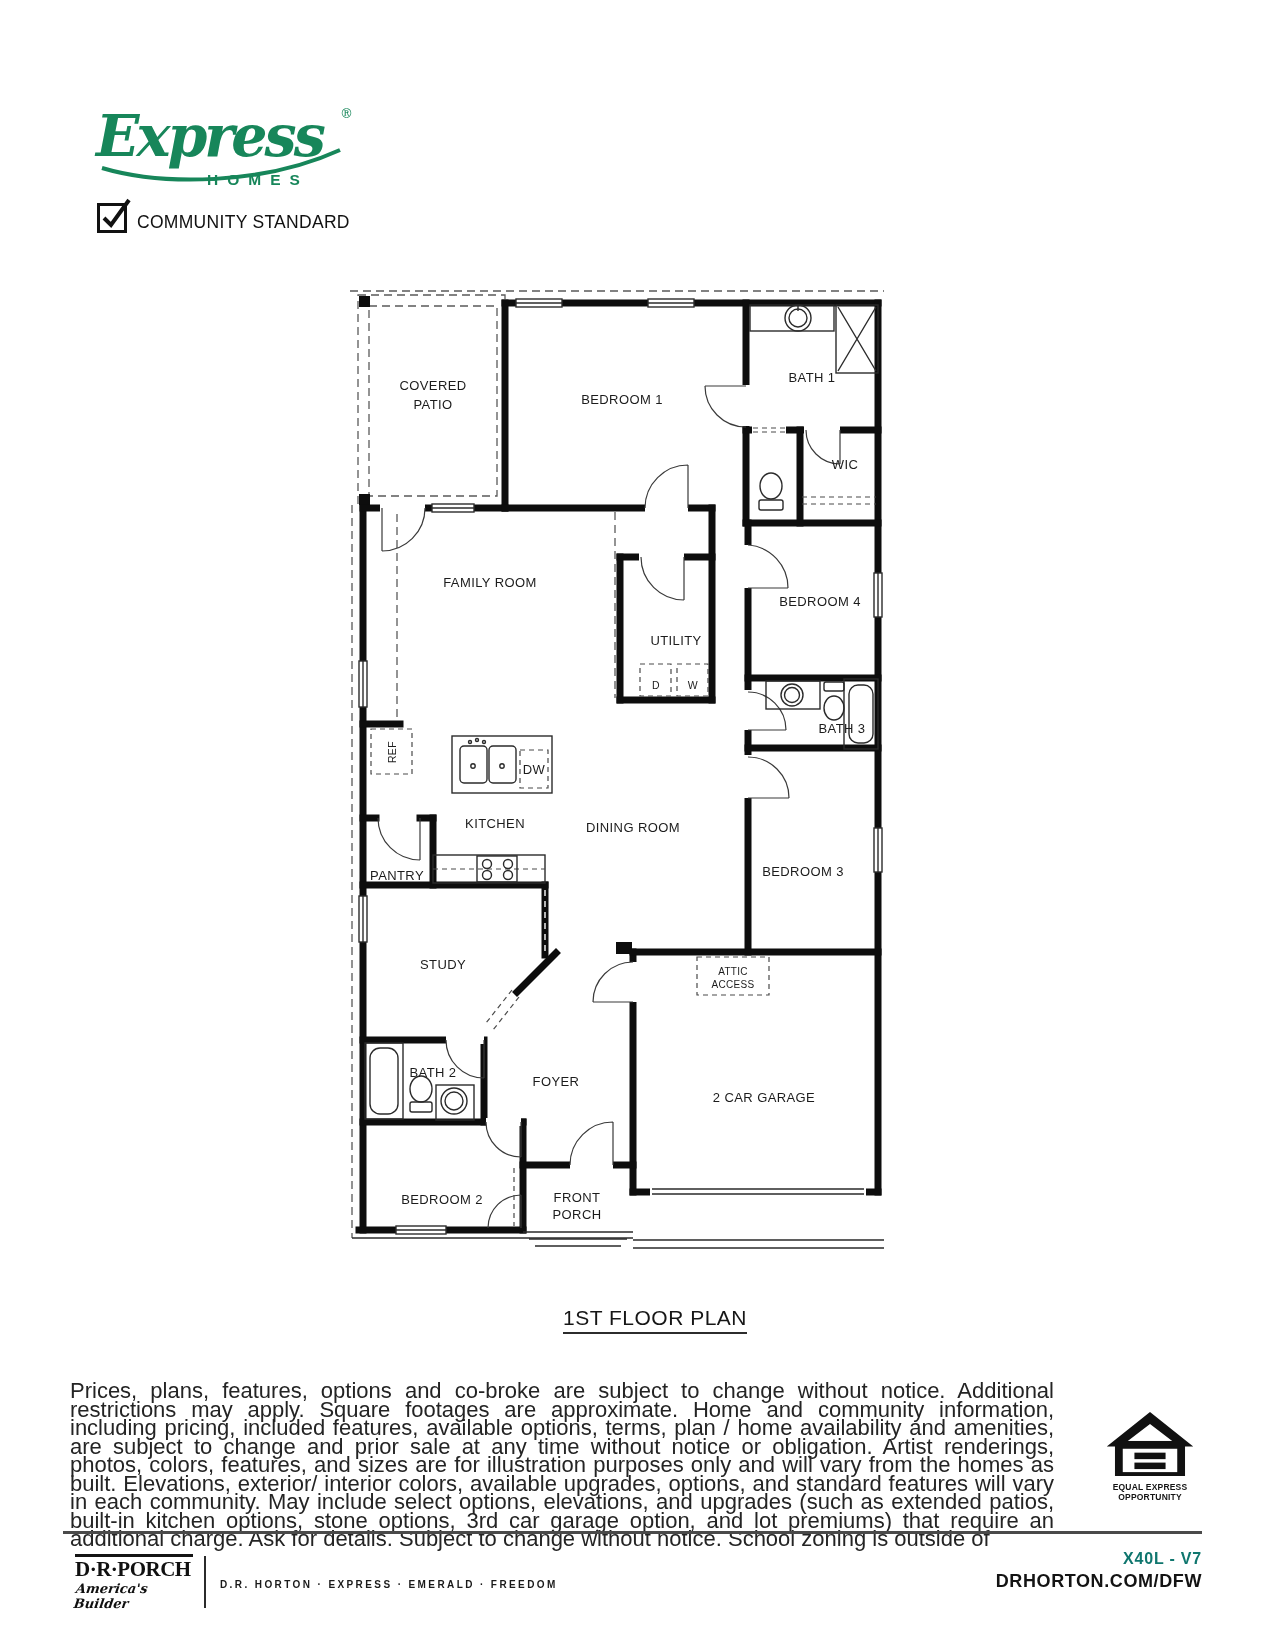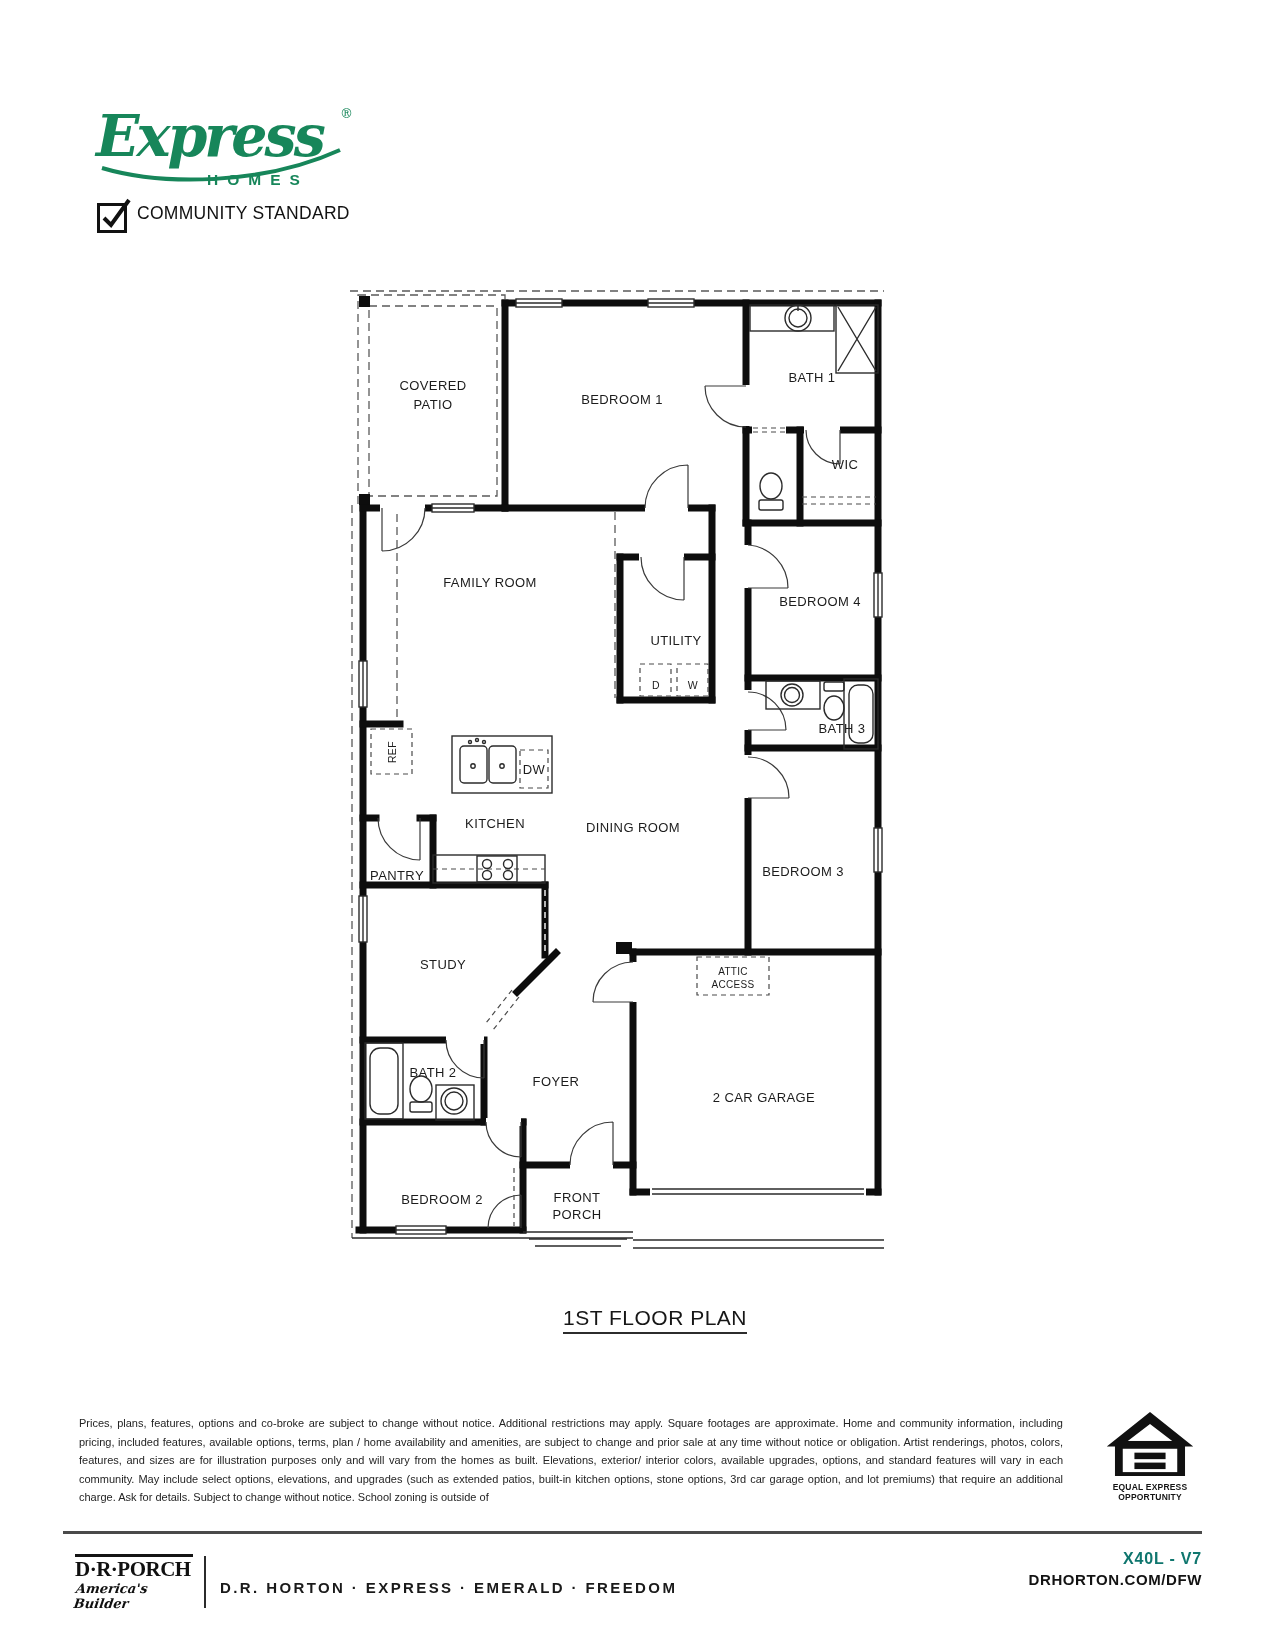--- a/index.html
+++ b/index.html
@@ -3,21 +3,21 @@
 <meta charset="utf-8">
 <style>
   html,body{margin:0;padding:0;}
   body{width:1275px;height:1650px;position:relative;background:#ffffff;
        font-family:"Liberation Sans",sans-serif;color:#1d1d1b;overflow:hidden;}
   .abs{position:absolute;}
 
   
   .express-svg text{font-family:"DejaVu Serif",serif;}
   .homes-text{font-family:"Liberation Sans",sans-serif !important;}
-  .community-row{display:flex;align-items:flex-start;gap:10px;}
+  .community-row{display:flex;align-items:flex-end;gap:10px;}
   .checkbox{width:24px;height:24px;border:3px solid #111;position:relative;background:#fff;}
   .checkbox svg{position:absolute;left:-2px;top:-10px;overflow:visible;}
   .community-label{font-size:17.5px;letter-spacing:.3px;color:#111;}
 
   
   .wall{stroke:#0d0d0d;stroke-width:7;fill:none;stroke-linecap:square;}
   .thin{stroke:#2b2b2b;stroke-width:1.4;fill:none;}
   .thinf{stroke:#2b2b2b;stroke-width:1.4;fill:#fff;}
   .gap{fill:#ffffff;stroke:none;}
   .dash{stroke:#5a5a5a;stroke-width:1.3;fill:none;stroke-dasharray:8 5;}
@@ -28,42 +28,42 @@
        letter-spacing:.4px;text-anchor:middle;}
   .lblsm{font-size:10px;letter-spacing:.3px;}
   .lblap{font-size:10.5px;}
   .whitedash{stroke:#fff;stroke-width:1.4;fill:none;stroke-dasharray:6 5;}
 
   
   .plan-title{left:540px;top:1306px;width:184px;text-align:center;font-size:21px;
       letter-spacing:.5px;color:#161616;padding-bottom:2px;border-bottom:2px solid #2c2c2c;margin-left:23px;}
 
   
-  .disclaimer{left:79px;top:1382px;width:984px;font-size:11px;line-height:18.5px;
-      text-align:justify;color:#242424;margin-top:32px;}
+  .disclaimer{left:70px;top:1382px;width:984px;font-size:22px;line-height:18.5px;
+      text-align:justify;color:#242424;}
 
   
   .eho{left:1097px;top:1412px;width:106px;text-align:center;}
   .eho-text{font-size:8.5px;font-weight:bold;line-height:9.5px;letter-spacing:.2px;
       color:#141414;margin-top:3px;}
 
   
   .footer-rule{left:63px;top:1531px;width:1139px;height:3px;background:#4a4a4a;}
   .drh{left:75px;top:1554px;width:122px;}
   .drh-topline{border-top:3px solid #141414;width:118px;margin-bottom:1px;}
   .drh-name{font-family:"Liberation Serif",serif;font-weight:bold;font-size:21px;
       letter-spacing:-.5px;line-height:23px;color:#101010;white-space:nowrap;}
   .drh-script{font-family:"DejaVu Serif",serif;font-style:italic;font-weight:bold;
       font-size:13px;line-height:15px;color:#101010;transform:skewX(-8deg);}
   .footer-vbar{left:204px;top:1556px;width:2px;height:52px;background:#2b2b2b;}
-  .footer-brands{left:220px;top:1579px;font-size:15px;font-weight:bold;
+  .footer-brands{left:220px;top:1579px;font-size:10px;font-weight:bold;
       letter-spacing:2.4px;color:#1a1a1a;}
   .footer-code{right:73px;top:1550px;font-size:16px;font-weight:bold;text-align:right;
       letter-spacing:.8px;color:#0f766e;}
-  .footer-site{right:73px;top:1571px;font-size:15px;font-weight:bold;text-align:right;
+  .footer-site{right:73px;top:1571px;font-size:18px;font-weight:bold;text-align:right;
       letter-spacing:.6px;color:#131313;}
 </style>
 </head>
 <body>
 
 <div class="abs" style="left:88px;top:92px;width:280px;height:105px;">
   <svg class="express-svg" width="280" height="105" viewBox="0 0 280 105">
     <text x="8" y="64" font-size="57" font-style="italic" font-weight="bold" fill="#17865a" letter-spacing="-3">Express</text>
     <text x="252" y="26" font-size="13" fill="#17865a">®</text>
     <path d="M14 76 C 75 94, 175 93, 252 58" stroke="#17865a" stroke-width="4" fill="none"></path>

